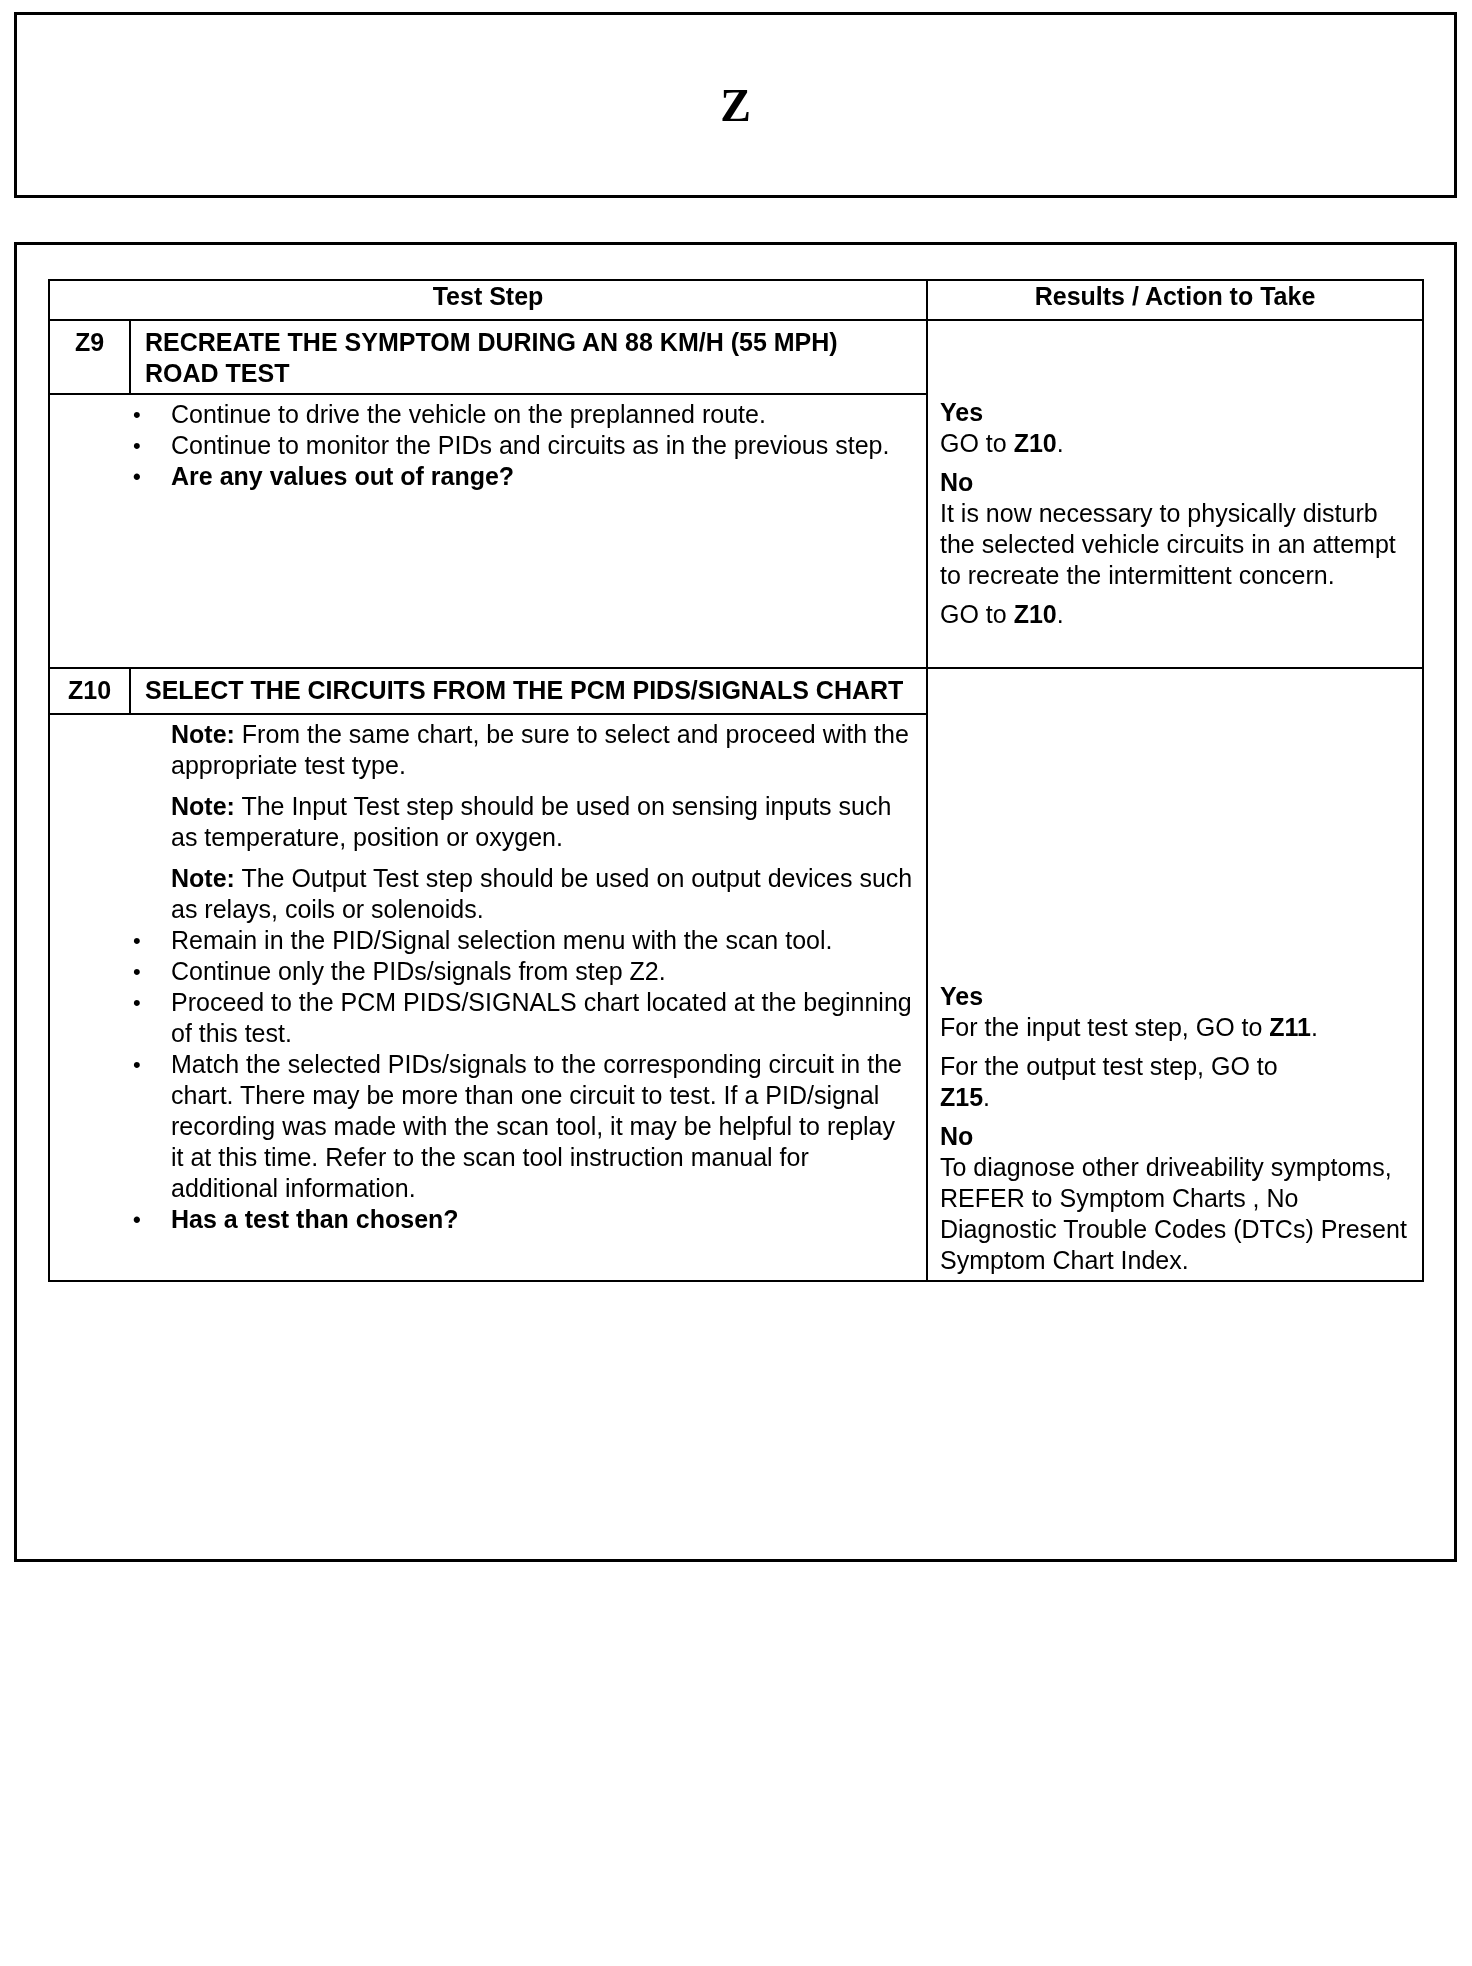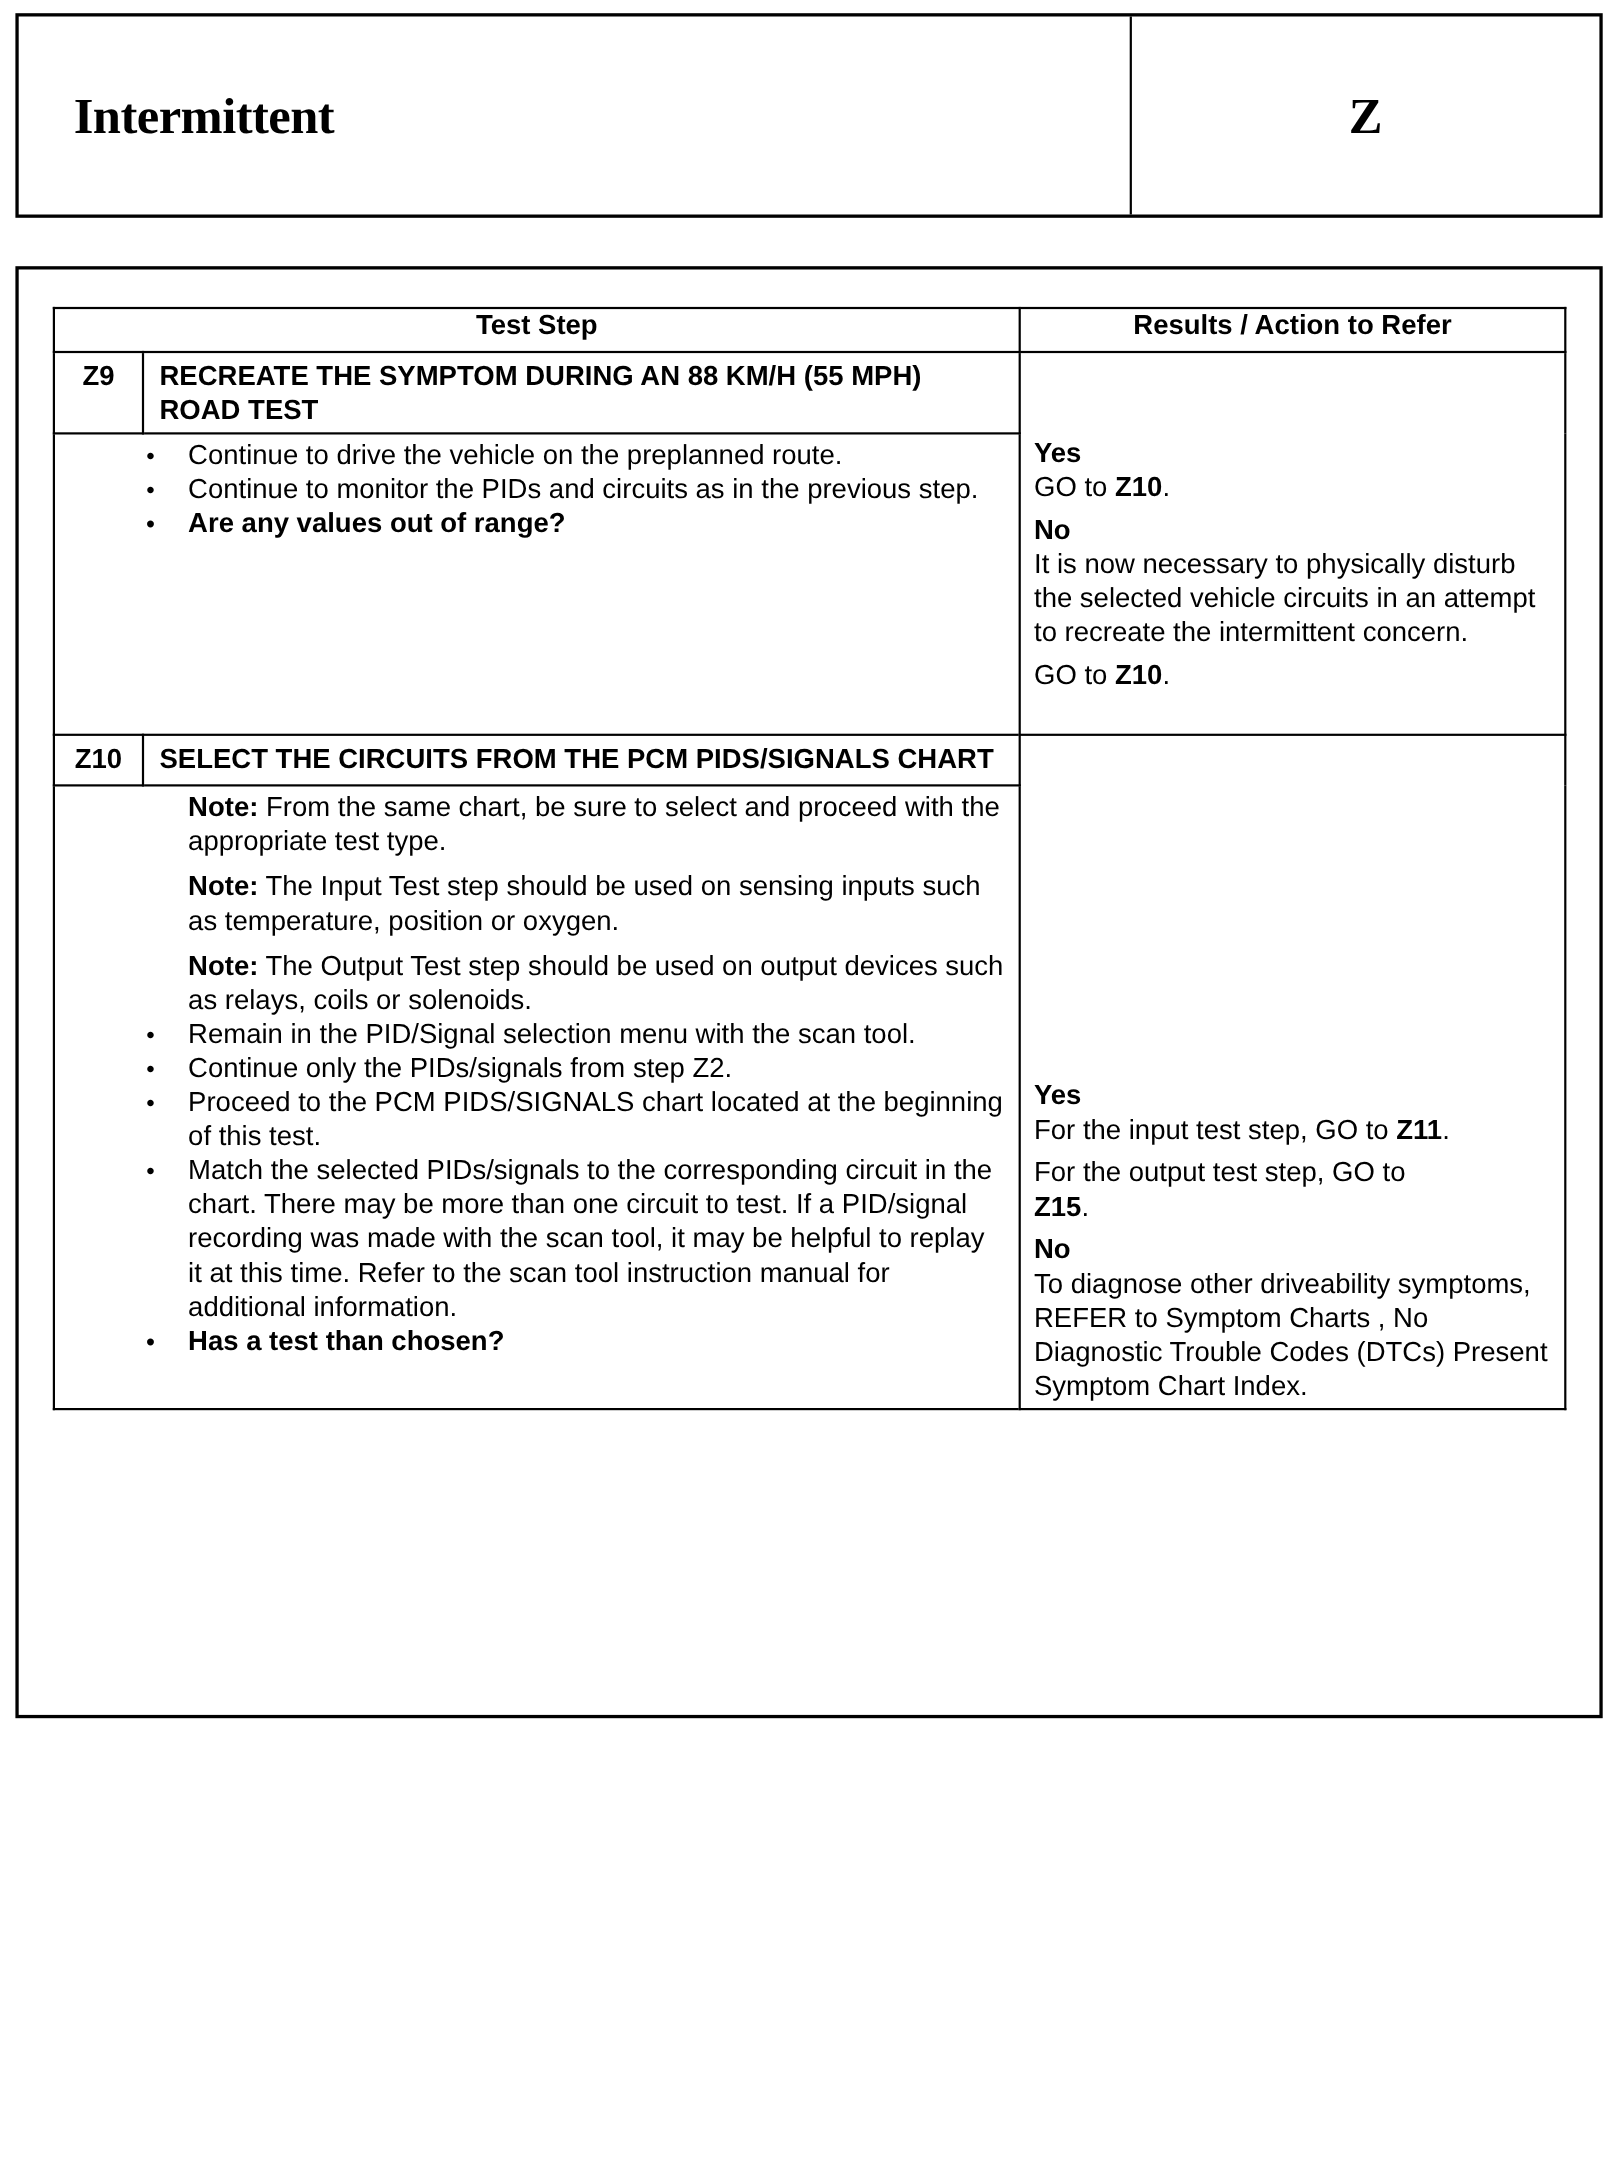--- a/index.html
+++ b/index.html
@@ -55,34 +55,31 @@
   .bold { font-weight: bold; }
   .note-p { margin: 0 0 10px 0; }
   .res-label { font-weight: bold; display: block; }
   .res-block { margin-bottom: 8px; }
   .res-block:last-child { margin-bottom: 0; }
 </style>
 </head>
 <body>
 
 <div class="header-box">
-  <div class="header-title-cell">
-    <span class="header-title">Intermittent</span>
-  </div>
   <div class="header-code-cell">
     <span class="header-code">Z</span>
   </div>
 </div>
 
 <div class="content-box">
   <table class="steps">
     <thead>
       <tr>
         <th class="col-head" colspan="2">Test Step</th>
-        <th class="col-head">Results / Action to Refer</th>
+        <th class="col-head">Results / Action to Take</th>
       </tr>
     </thead>
     <tbody>
 
       <tr>
         <td class="step-id">Z9</td>
         <td class="step-title">RECREATE THE SYMPTOM DURING AN 88 KM/H (55 MPH) ROAD TEST</td>
         <td class="result-cell" rowspan="2" style="padding-top:76px !important;">
           <div class="res-block">
             <span class="res-label">Yes</span>

